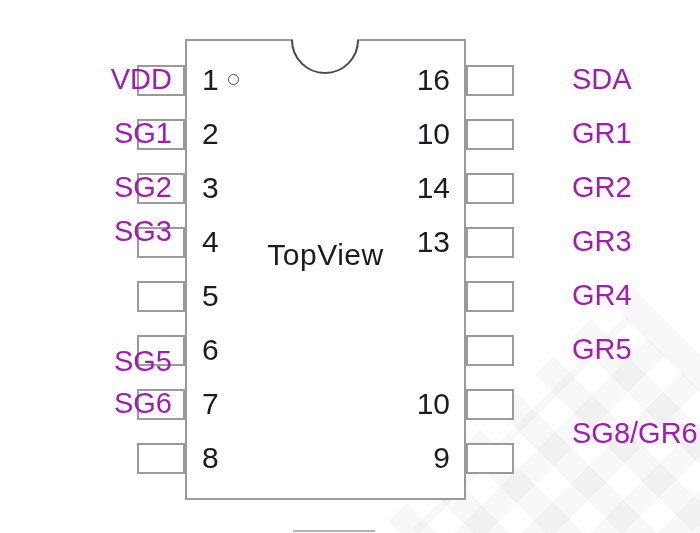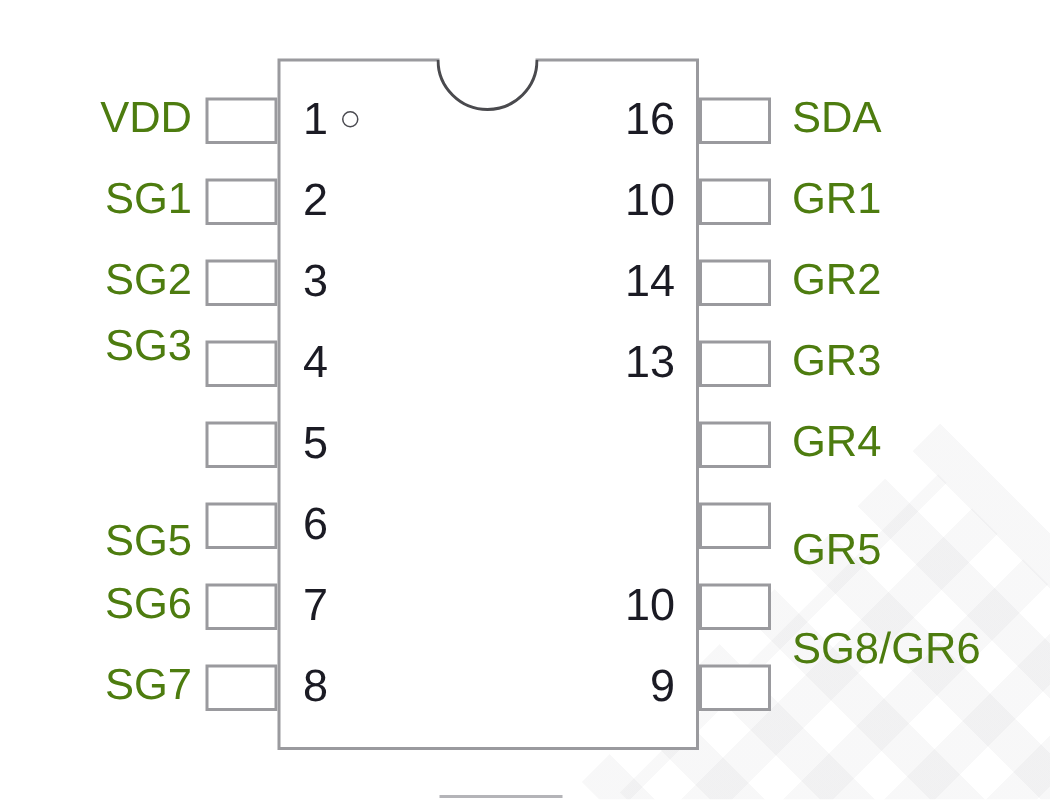--- a/index.html
+++ b/index.html
@@ -127,23 +127,24 @@
     border: 1.8px solid #4a4a50;
     border-radius: 50%;
     box-sizing: border-box;
     background: #ffffff;
   }
 
   
   .siglabel {
     position: absolute;
     font-size: 29px;
-    color: #4d7c0f;
+    color: #a21caf;
     line-height: 1;
     white-space: nowrap;
+    padding-left: 44px;
   }
   .siglabel.left {
     left: 0;
     width: 128px;
     text-align: right;
   }
   .siglabel.right {
     left: 528px;
     text-align: left;
   }
@@ -178,20 +179,21 @@
 
   <div class="watermark"></div>
   <div class="watermark2"></div>
 
   <div class="chip-body"></div>
   <div class="notch-erase"></div>
   <div class="notch">
     <div class="arc"></div>
   </div>
 
+  <div class="topview">TopView</div>
 
   <div class="pin1-marker"></div>
 
   <div class="lead left" style="top:65px"></div>
   <div class="lead left" style="top:119px"></div>
   <div class="lead left" style="top:173px"></div>
   <div class="lead left" style="top:227px"></div>
   <div class="lead left" style="top:281px"></div>
   <div class="lead left" style="top:335px"></div>
   <div class="lead left" style="top:389px"></div>
@@ -205,21 +207,20 @@
   <div class="pinnum left" style="top:335px">6</div>
   <div class="pinnum left" style="top:389px">7</div>
   <div class="pinnum left" style="top:443px">8</div>
 
   <div class="siglabel left" style="top:65px">VDD</div>
   <div class="siglabel left" style="top:119px">SG1</div>
   <div class="siglabel left" style="top:173px">SG2</div>
   <div class="siglabel left" style="top:217px">SG3</div>
   <div class="siglabel left" style="top:347px">SG5</div>
   <div class="siglabel left" style="top:389px">SG6</div>
-  <div class="siglabel left" style="top:443px">SG7</div>
 
   <div class="lead right" style="top:65px"></div>
   <div class="lead right" style="top:119px"></div>
   <div class="lead right" style="top:173px"></div>
   <div class="lead right" style="top:227px"></div>
   <div class="lead right" style="top:281px"></div>
   <div class="lead right" style="top:335px"></div>
   <div class="lead right" style="top:389px"></div>
   <div class="lead right" style="top:443px"></div>
 
@@ -228,18 +229,18 @@
   <div class="pinnum right" style="top:173px">14</div>
   <div class="pinnum right" style="top:227px">13</div>
   <div class="pinnum right" style="top:389px">10</div>
   <div class="pinnum right" style="top:443px">9</div>
 
   <div class="siglabel right" style="top:65px">SDA</div>
   <div class="siglabel right" style="top:119px">GR1</div>
   <div class="siglabel right" style="top:173px">GR2</div>
   <div class="siglabel right" style="top:227px">GR3</div>
   <div class="siglabel right" style="top:281px">GR4</div>
-  <div class="siglabel right" style="top:353px">GR5</div>
+  <div class="siglabel right" style="top:335px">GR5</div>
   <div class="siglabel right" style="top:419px">SG8/GR6</div>
 
   <div class="bottom-rule"></div>
 
 </div>
 
 </body></html>

